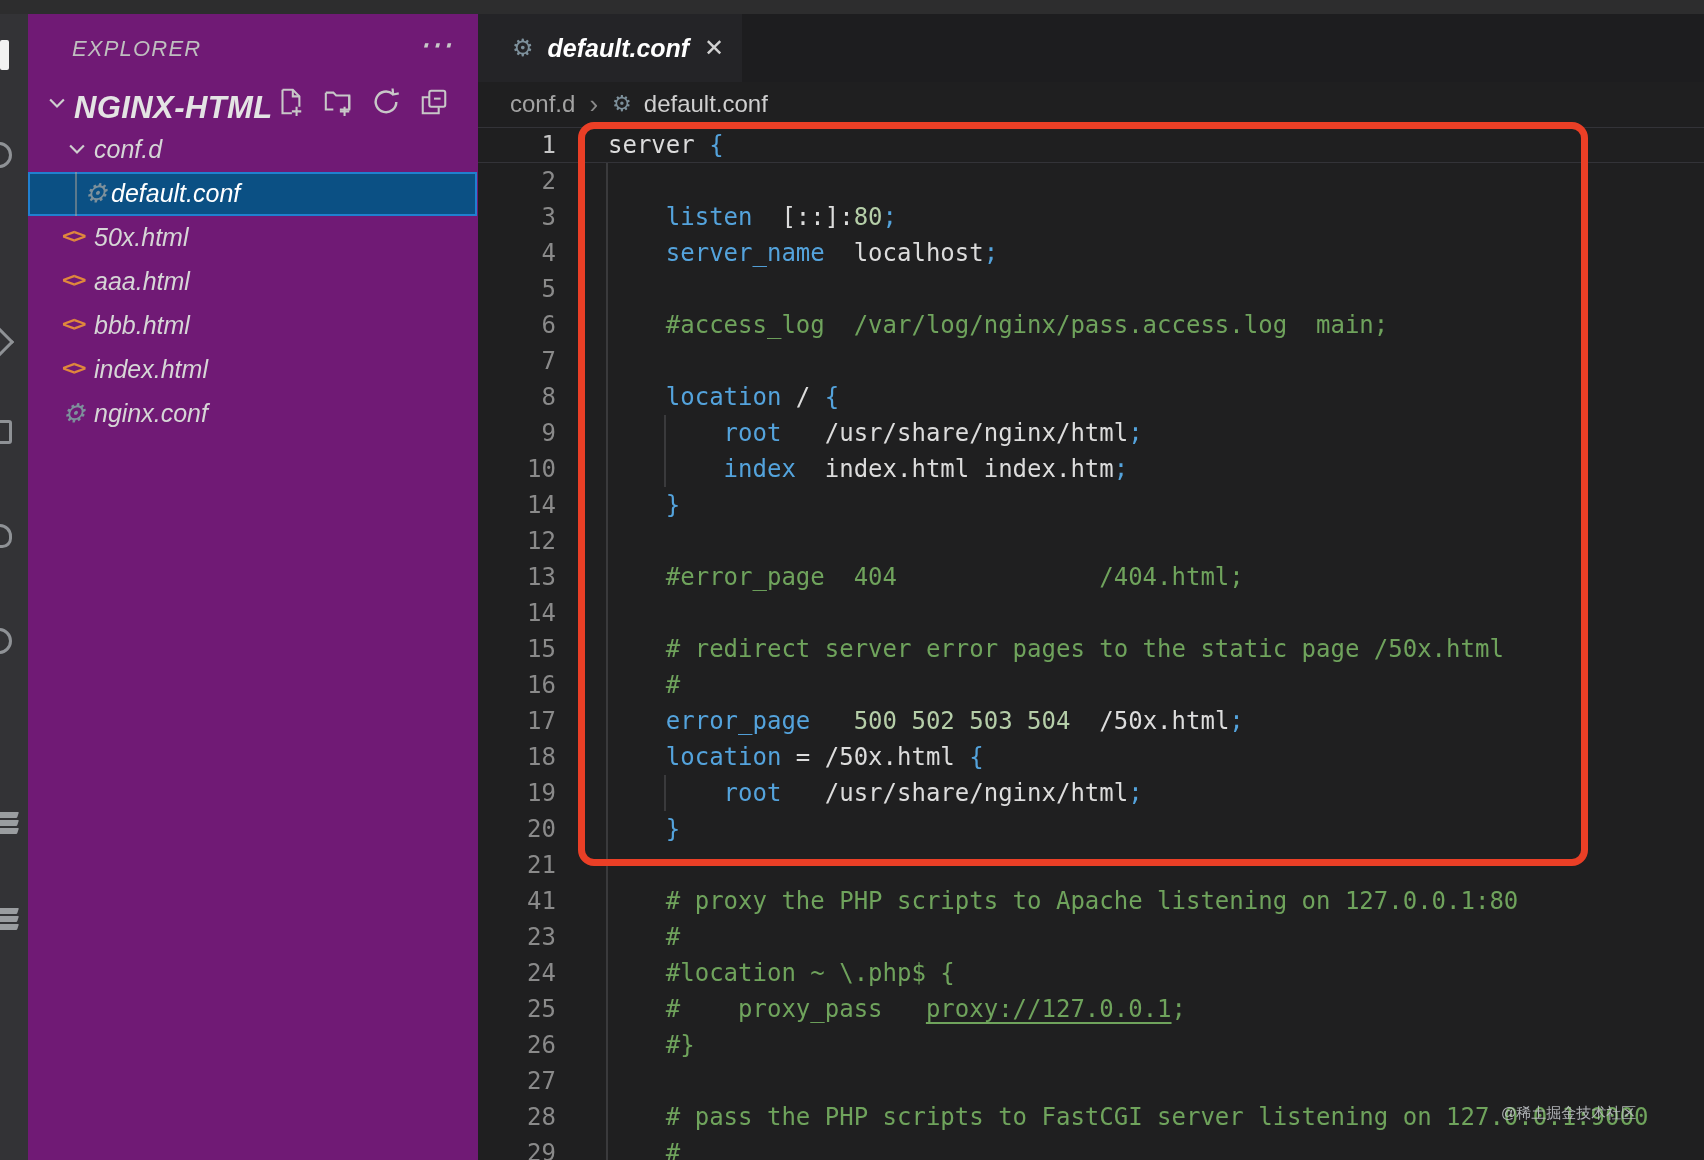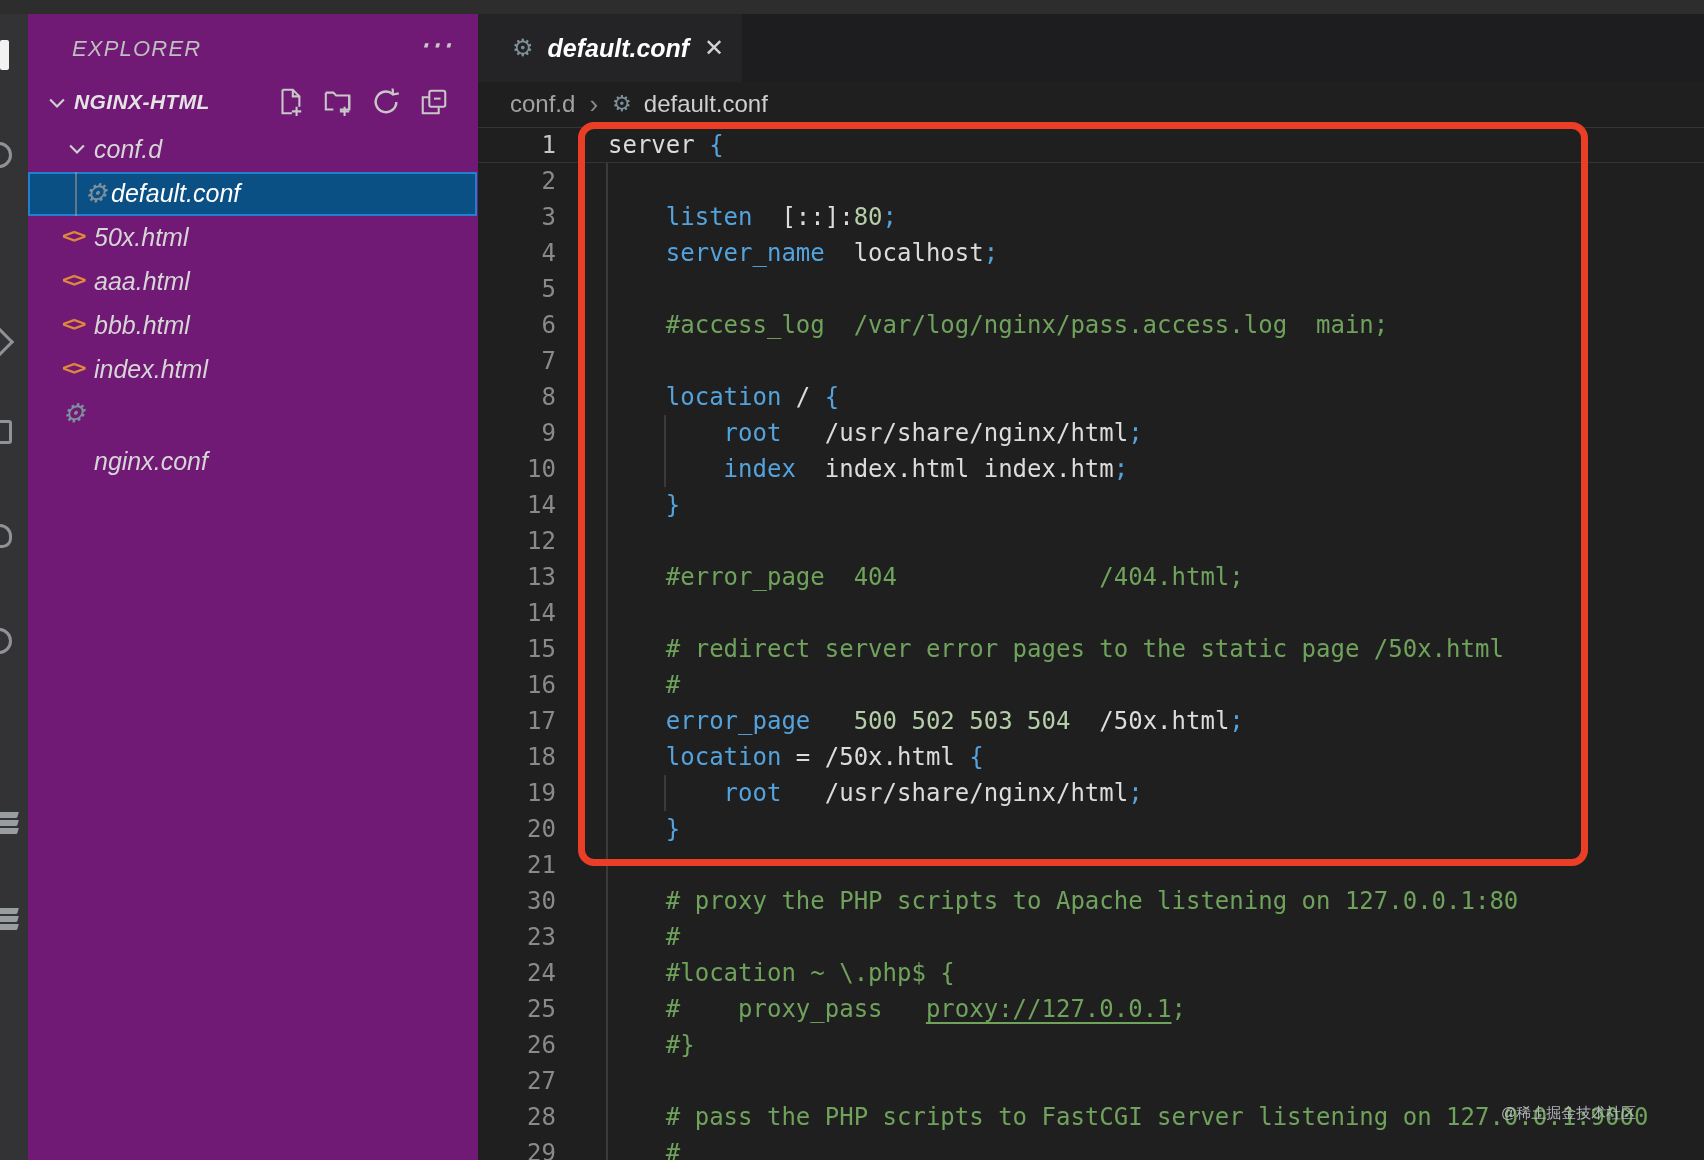--- a/index.html
+++ b/index.html
@@ -23,21 +23,21 @@
   .frag-person { left:-12px; width:24px; height:24px; border:3px solid #8f9296; border-radius:50% 50% 40% 40%; }
   .stack-icon { left:-2px; width:24px; height:32px; }
   .stack-icon i { display:block; width:20px; height:6px; background:#9a9da0; margin:2px 0; transform:skewX(-18deg); border-radius:1px; }
 
   
   .sidebar { position:absolute; left:28px; top:14px; width:450px; height:1146px; background:#701a75; z-index:5;font-style:italic; }
   .sb-header { position:relative; height:64px; }
   .sb-title { position:absolute; left:44px; top:22px; font-size:22px; letter-spacing:1.2px; color:#bfbfbf; }
   .sb-more { position:absolute; left:390px; top:10px; font-size:34px; color:#c8c8c8; cursor:pointer; }
   .sb-section { position:relative; height:50px; }
-  .sb-root { position:absolute; left:46px; top:12px; font-size:21px; font-weight:700; color:#e4e4e4; letter-spacing:.4px; }
+  .sb-root { position:absolute; left:46px; top:12px; font-size:31px; font-weight:700; color:#e4e4e4; letter-spacing:.4px; }
   .sb-chev { position:absolute; left:18px; top:14px; }
   .sb-actions { position:absolute; right:28px; top:8px; display:flex; gap:16px; }
   .sb-actions .abtn { width:32px; height:32px; display:flex; align-items:center; justify-content:center; cursor:pointer; }
 
   .tree { position:relative; }
   .trow { position:relative; height:44px; cursor:pointer; }
   .trow .lbl { position:absolute; top:7px; font-size:25px; color:#d6d6d6; white-space:nowrap; }
   .trow.selected .lbl { color:#fff; }
   .trow.selected::before {
     content:""; position:absolute; left:0; top:0; right:1px; bottom:0;
@@ -181,21 +181,21 @@
         <div class="trow">
           <span class="codeicon" style="left: 34px;">&lt;&gt;</span>
           <span class="lbl" style="left: 66px;">bbb.html</span>
         </div>
         <div class="trow">
           <span class="codeicon" style="left: 34px;">&lt;&gt;</span>
           <span class="lbl" style="left: 66px;">index.html</span>
         </div>
         <div class="trow">
           <span class="gear" style="left: 34px;">⚙</span>
-          <span class="lbl" style="left: 66px; margin-top: 48px;">nginx.conf</span>
+          <span class="lbl" style="left: 66px;">nginx.conf</span>
         </div>
       </div>
   </div>
 
   <div class="main">
     <div class="tabbar">
       <div class="tab">
         <span class="gear">⚙</span>
         <span class="tab-label">default.conf</span>
         <span class="tab-close">✕</span>
@@ -228,21 +228,21 @@
           <div class="crow"><span class="ln">12</span><span class="codeline"></span></div>
           <div class="crow"><span class="ln">13</span><span class="codeline"><span class="tk-w">    </span><span class="tk-c">#error_page  404              /404.html;</span></span></div>
           <div class="crow"><span class="ln">14</span><span class="codeline"></span></div>
           <div class="crow"><span class="ln">15</span><span class="codeline"><span class="tk-w">    </span><span class="tk-c"># redirect server error pages to the static page /50x.html</span></span></div>
           <div class="crow"><span class="ln">16</span><span class="codeline"><span class="tk-w">    </span><span class="tk-c">#</span></span></div>
           <div class="crow"><span class="ln">17</span><span class="codeline"><span class="tk-w">    </span><span class="tk-k">error_page</span><span class="tk-w">   </span><span class="tk-n">500 502 503 504</span><span class="tk-w">  /50x.html</span><span class="tk-k">;</span></span></div>
           <div class="crow"><span class="ln">18</span><span class="codeline"><span class="tk-w">    </span><span class="tk-k">location</span><span class="tk-w"> = /50x.html </span><span class="tk-k">{</span></span></div>
           <div class="crow"><span class="ln">19</span><span class="codeline"><span class="tk-w">        </span><span class="tk-k">root</span><span class="tk-w">   /usr/share/nginx/html</span><span class="tk-k">;</span></span></div>
           <div class="crow"><span class="ln">20</span><span class="codeline"><span class="tk-w">    </span><span class="tk-k">}</span></span></div>
           <div class="crow"><span class="ln">21</span><span class="codeline"></span></div>
-          <div class="crow"><span class="ln">30</span><span class="codeline"><span class="tk-w">    </span><span class="tk-c"># proxy the PHP scripts to Apache listening on 127.0.0.1:80</span></span></div>
+          <div class="crow"><span class="ln">41</span><span class="codeline"><span class="tk-w">    </span><span class="tk-c"># proxy the PHP scripts to Apache listening on 127.0.0.1:80</span></span></div>
           <div class="crow"><span class="ln">23</span><span class="codeline"><span class="tk-w">    </span><span class="tk-c">#</span></span></div>
           <div class="crow"><span class="ln">24</span><span class="codeline"><span class="tk-w">    </span><span class="tk-c">#location ~ \.php$ {</span></span></div>
           <div class="crow"><span class="ln">25</span><span class="codeline"><span class="tk-w">    </span><span class="tk-c">#    proxy_pass   </span><span class="tk-u">proxy://127.0.0.1</span><span class="tk-c">;</span></span></div>
           <div class="crow"><span class="ln">26</span><span class="codeline"><span class="tk-w">    </span><span class="tk-c">#}</span></span></div>
           <div class="crow"><span class="ln">27</span><span class="codeline"></span></div>
           <div class="crow"><span class="ln">28</span><span class="codeline"><span class="tk-w">    </span><span class="tk-c"># pass the PHP scripts to FastCGI server listening on 127.0.0.1:9000</span></span></div>
           <div class="crow"><span class="ln">29</span><span class="codeline"><span class="tk-w">    </span><span class="tk-c">#</span></span></div>
         </div>
     </div>
 

